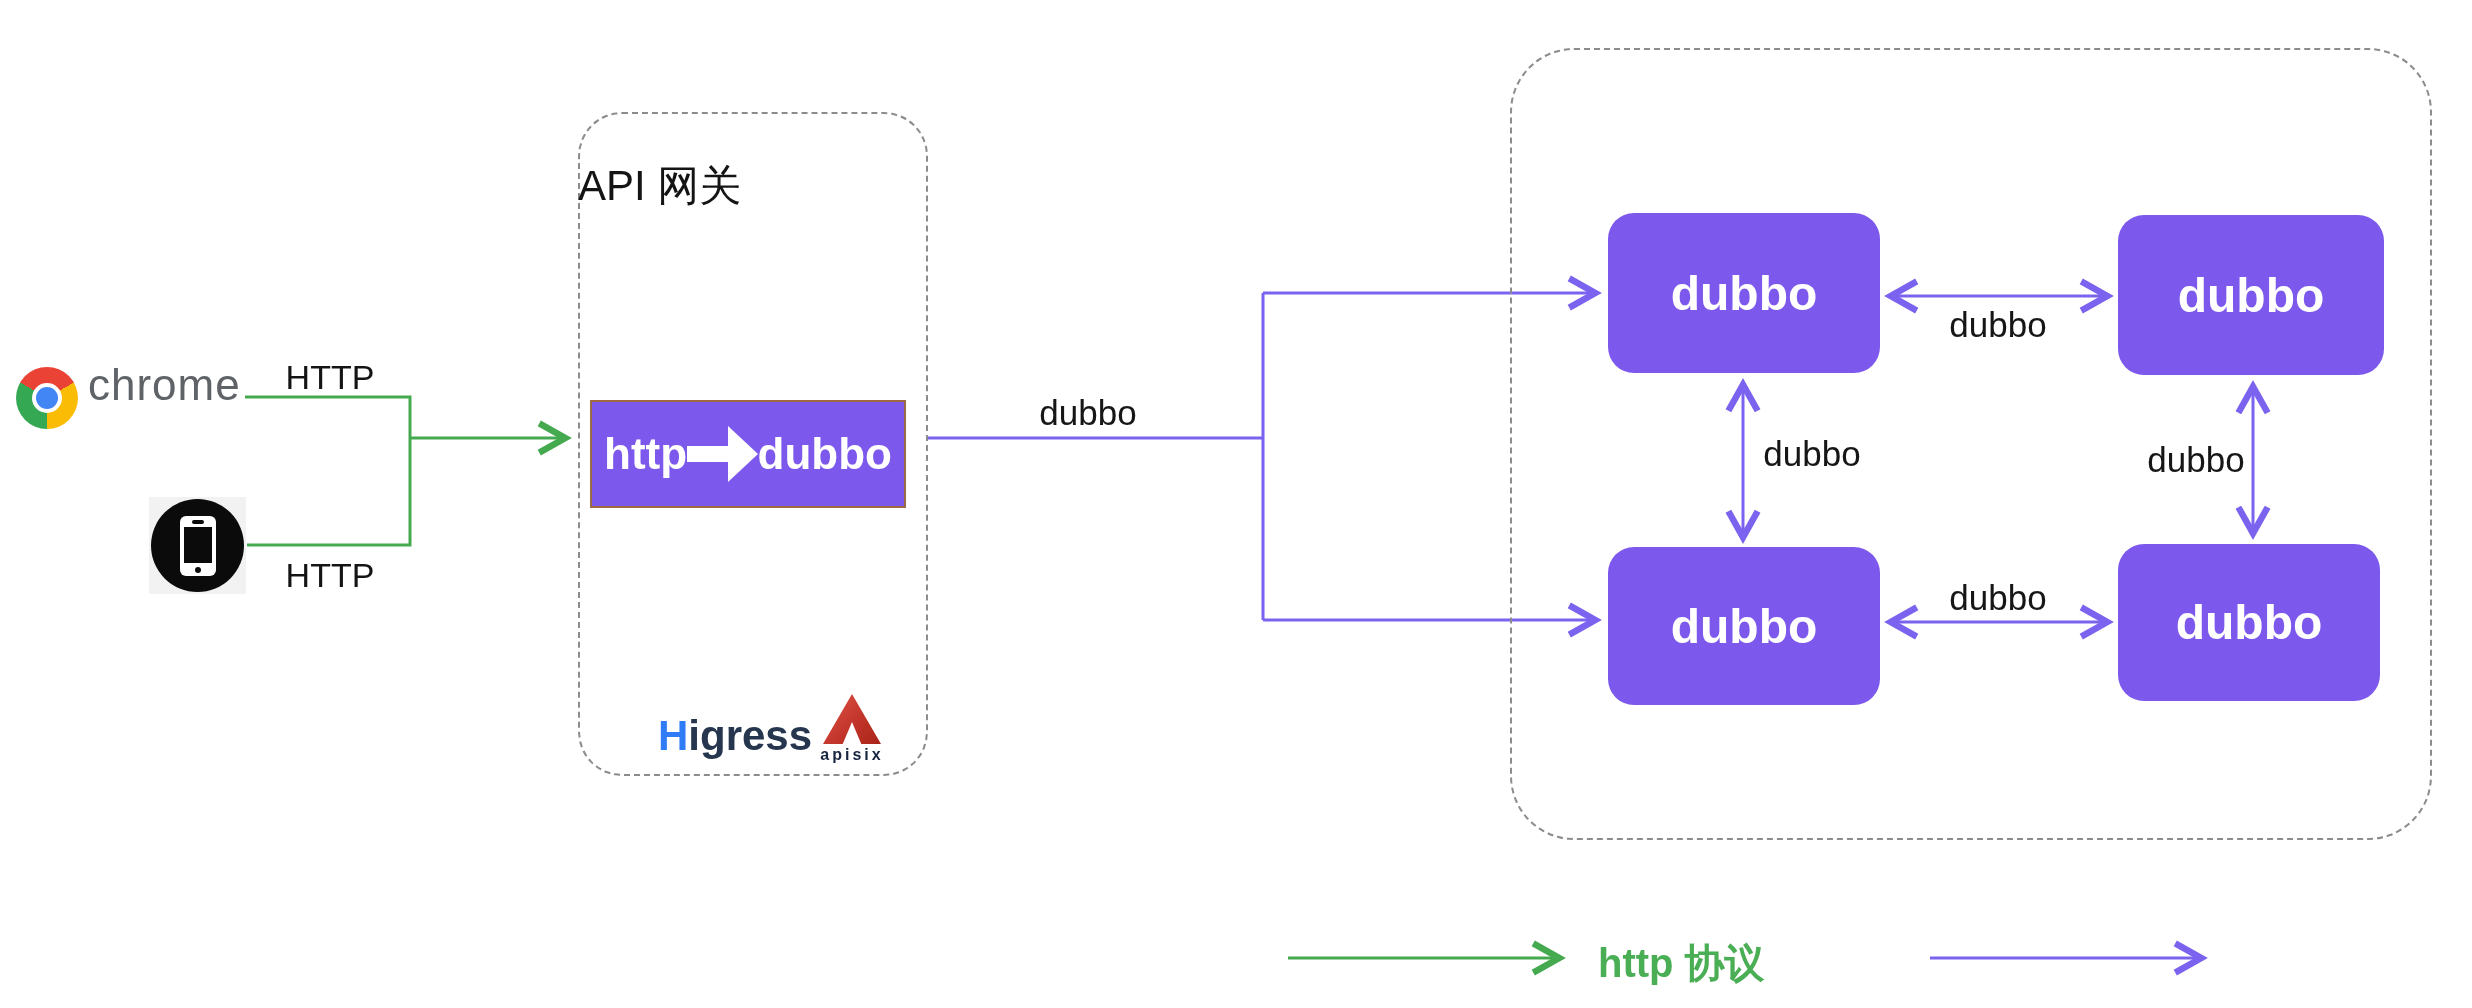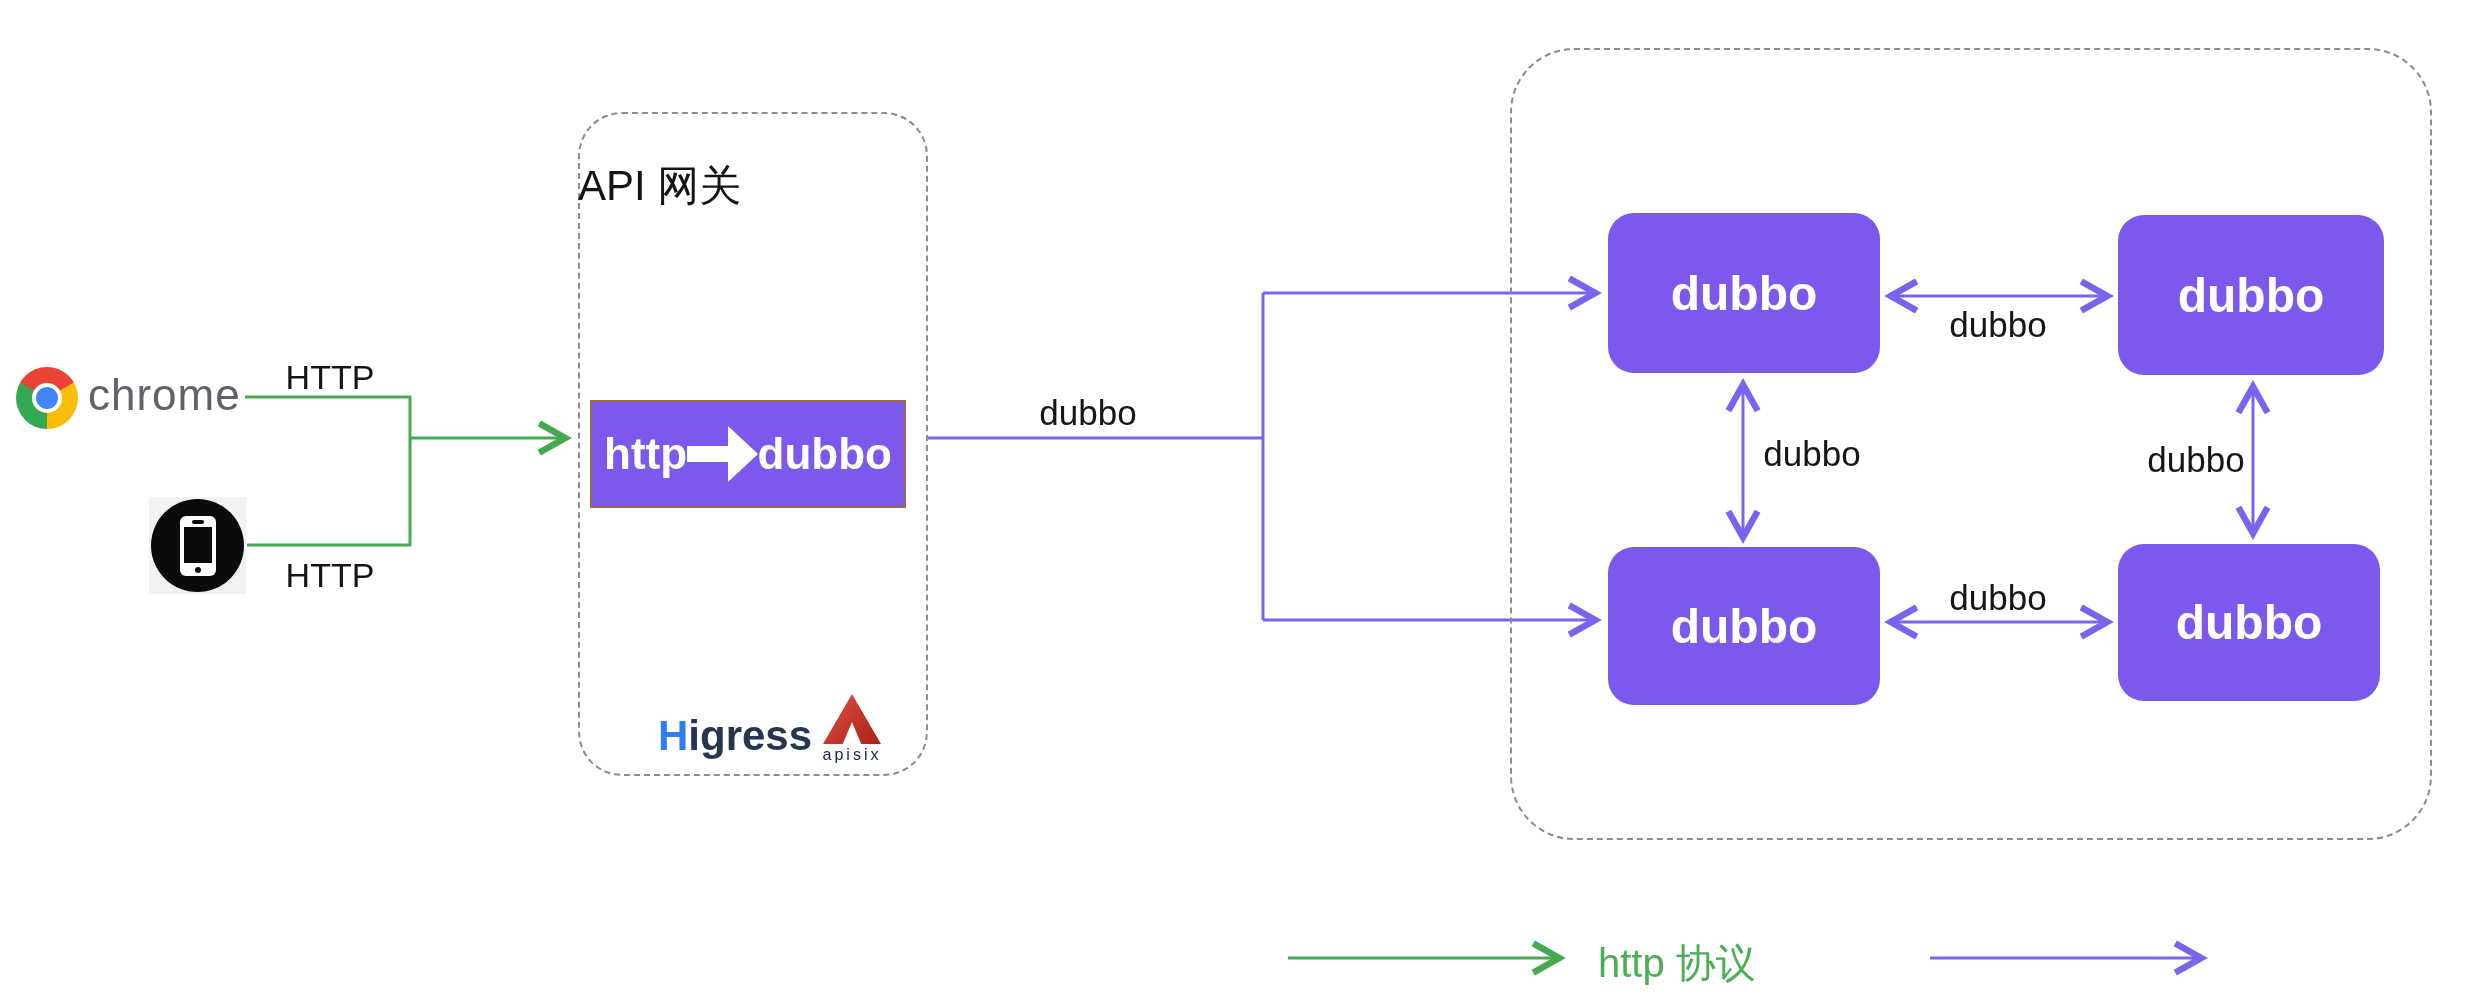--- a/index.html
+++ b/index.html
@@ -10,21 +10,21 @@
   .abs{position:absolute;}
   .svg-layer{position:absolute;left:0;top:0;width:2472px;height:1008px;pointer-events:none;}
 
   
   .chrome-logo{left:16px;top:367px;width:62px;height:62px;border-radius:50%;
     background:conic-gradient(from 60deg,#fbbc05 0 120deg,#34a853 120deg 240deg,#ea4335 240deg 360deg);}
   .chrome-core{position:absolute;left:50%;top:50%;width:30px;height:30px;transform:translate(-50%,-50%);
     background:#ffffff;border-radius:50%;}
   .chrome-core::after{content:"";position:absolute;left:50%;top:50%;width:22px;height:22px;transform:translate(-50%,-50%);
     background:#4285f4;border-radius:50%;}
-  .chrome-label{left:88px;top:370px;font-size:44px;color:#5f6368;letter-spacing:1px;}
+  .chrome-label{left:88px;top:360px;font-size:44px;color:#5f6368;letter-spacing:1px;}
 
   .phone-tile{left:149px;top:497px;width:97px;height:97px;background:#f2f2f2;}
   .phone-circle{position:absolute;left:2px;top:2px;width:93px;height:93px;background:#0b0b0b;border-radius:50%;}
   .phone-body{position:absolute;left:50%;top:50%;width:36px;height:60px;transform:translate(-50%,-50%);
     background:#ffffff;border-radius:6px;}
   .phone-screen{position:absolute;left:4px;top:11px;right:4px;bottom:13px;background:#0b0b0b;}
   .phone-speaker{position:absolute;left:50%;top:4px;width:12px;height:4px;transform:translateX(-50%);
     background:#0b0b0b;border-radius:2px;}
   .phone-home{position:absolute;left:50%;bottom:3px;width:6px;height:6px;transform:translateX(-50%);
     background:#0b0b0b;border-radius:50%;}
@@ -44,41 +44,41 @@
   .block-arrow .head{position:absolute;right:0;top:0;width:0;height:0;
     border-left:30px solid #ffffff;border-top:28px solid transparent;border-bottom:28px solid transparent;}
 
   .higress-logo{left:658px;top:712px;font-size:42px;font-weight:700;letter-spacing:0px;}
   .higress-h{color:#2f7cf6;}
   .higress-rest{color:#26364f;}
   .apisix-logo{left:816px;top:694px;width:72px;text-align:center;}
   .apisix-mark{width:58px;height:50px;margin:0 auto;
     background:linear-gradient(135deg,#e0564a 0%,#c3352a 55%,#a82418 100%);
     clip-path:polygon(50% 0%,100% 100%,66% 100%,50% 56%,34% 100%,0% 100%);}
-  .apisix-label{margin-top:2px;font-size:16px;font-weight:400;letter-spacing:3px;color:#182540;}
+  .apisix-label{margin-top:2px;font-size:16px;font-weight:700;letter-spacing:3px;color:#182540;}
 
   
   .services-box{left:1510px;top:48px;width:922px;height:792px;border:2px dashed #8c8c8c;border-radius:64px;box-sizing:border-box;}
   .services-title{left:1510px;top:92px;width:922px;text-align:center;font-size:42px;color:#141414;}
   .dubbo-node{background:#7c59ec;border-radius:26px;display:flex;align-items:center;justify-content:center;
     color:#ffffff;font-size:48px;font-weight:600;}
   .node-tl{left:1608px;top:213px;width:272px;height:160px;}
   .node-tr{left:2118px;top:215px;width:266px;height:160px;}
   .node-bl{left:1608px;top:547px;width:272px;height:158px;}
   .node-br{left:2118px;top:544px;width:262px;height:157px;}
 
   .conn-label{font-size:35px;color:#161616;width:140px;text-align:center;}
   .lbl-gateway{left:1018px;top:393px;}
   .lbl-top{left:1928px;top:305px;}
   .lbl-bottom{left:1928px;top:578px;}
   .lbl-left{left:1742px;top:434px;}
   .lbl-right{left:2126px;top:440px;}
 
   
-  .legend-label{font-size:40px;font-weight:400;}
+  .legend-label{font-size:40px;font-weight:700;}
   .legend-http{left:1598px;top:936px;color:#4aae54;}
   .legend-dubbo{left:2243px;top:936px;color:#8472f0;}
 </style>
 </head>
 <body>
 
 <div class="canvas">
 
   <svg class="svg-layer" viewBox="0 0 2472 1008">
     <defs>

